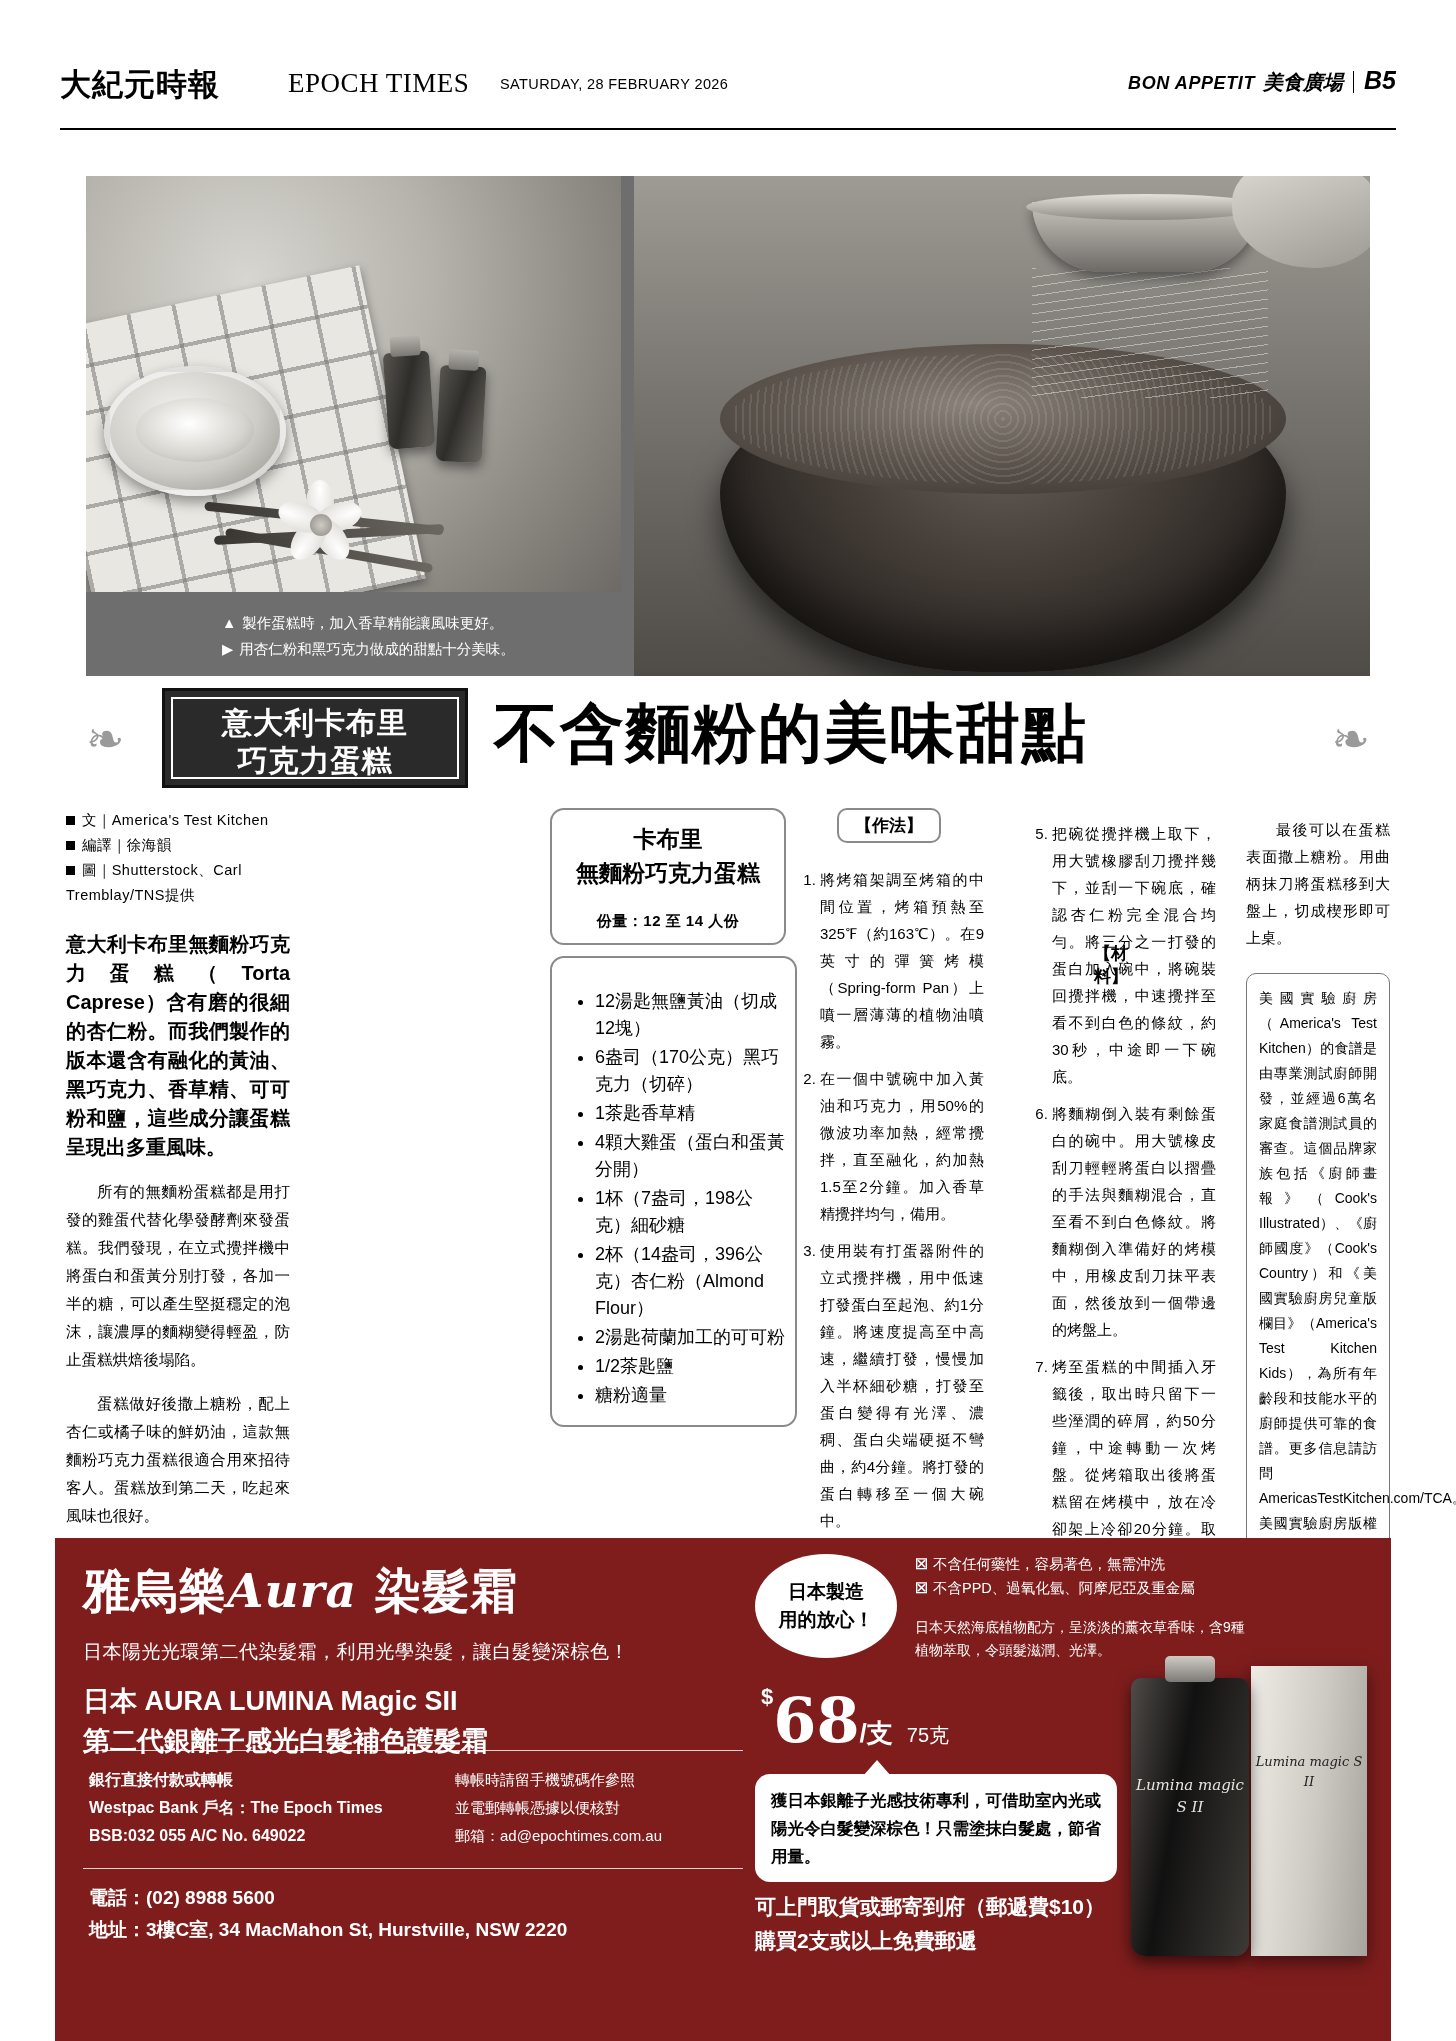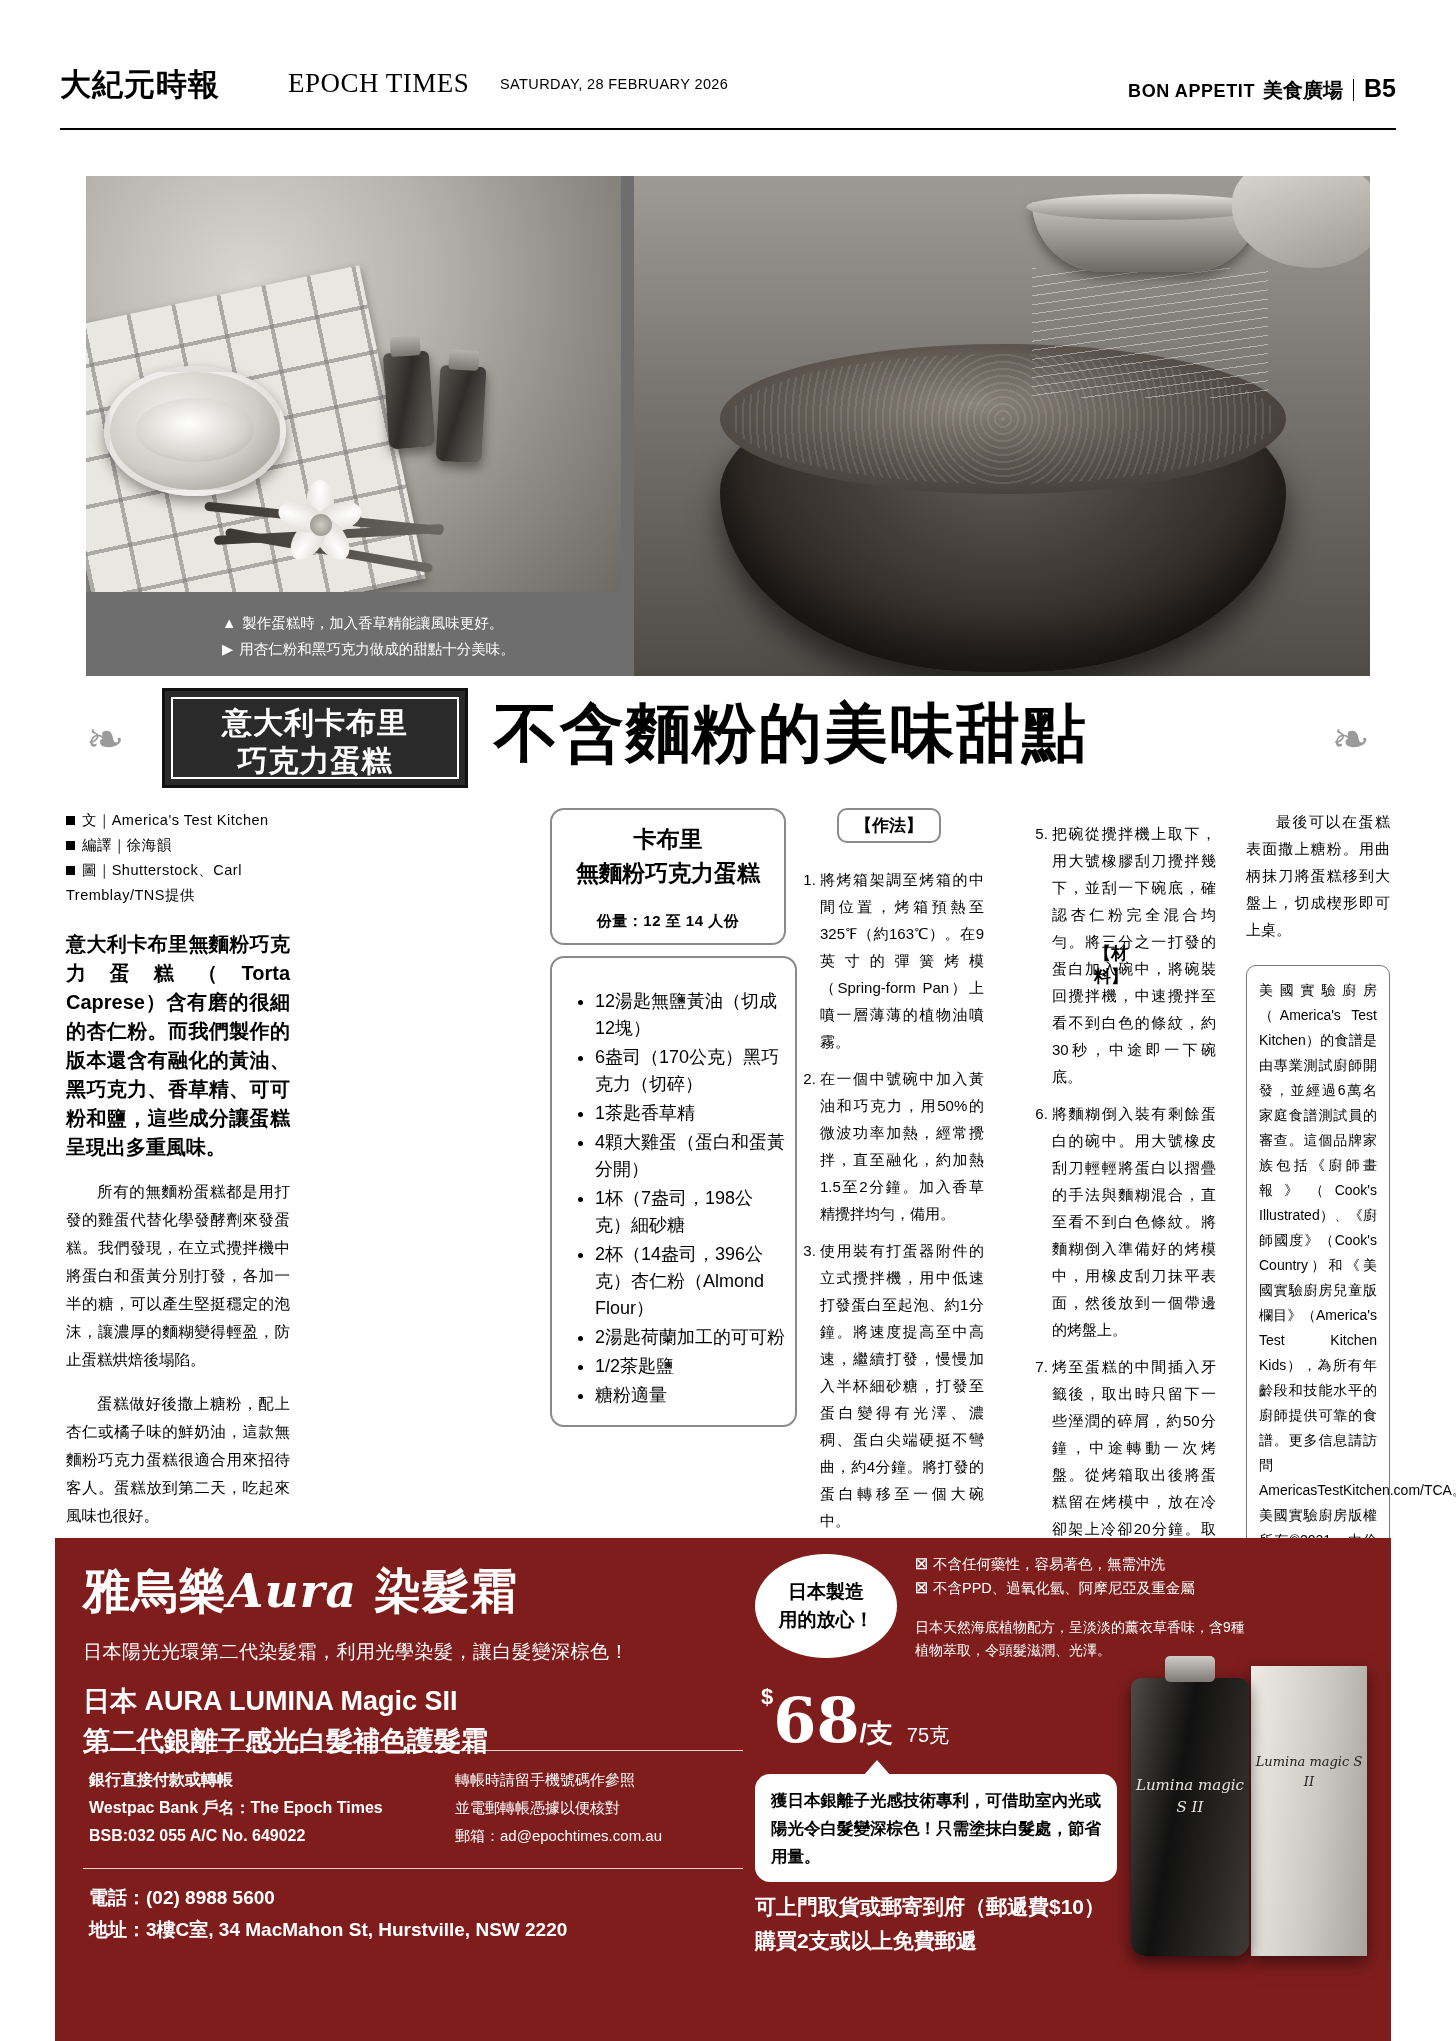--- a/index.html
+++ b/index.html
@@ -10,21 +10,21 @@
     color:#000;
     -webkit-font-smoothing:antialiased;
   }
   .page{position:relative;width:1456px;height:2041px;overflow:hidden;background:#fff;}
 
   
   .masthead{position:absolute;left:60px;top:62px;width:1336px;height:58px;}
   .mast-cn{position:absolute;left:0;top:2px;font-family:"DejaVu Serif",serif;font-weight:bold;font-size:31px;letter-spacing:1px;}
   .mast-en{position:absolute;left:228px;top:6px;font-family:"Liberation Serif",serif;font-size:27px;letter-spacing:0.5px;}
   .mast-date{position:absolute;left:440px;top:14px;font-size:14.5px;letter-spacing:0.4px;}
-  .mast-right{position:absolute;right:0;top:12px;text-align:right;font-size:0;}
+  .mast-right{position:absolute;right:0;top:4px;text-align:right;font-size:0;font-style:italic;}
   .mast-right .bon{font-family:"Liberation Sans",sans-serif;font-weight:bold;font-size:18px;letter-spacing:0.6px;}
   .mast-right .cn{font-family:"DejaVu Serif",serif;font-weight:bold;font-size:20px;margin-left:8px;}
   .mast-right .sep{display:inline-block;width:1px;height:22px;background:#000;margin:0 10px -4px 10px;}
   .mast-right .page-no{font-family:"Liberation Sans",sans-serif;font-weight:bold;font-size:25px;}
   .mast-rule{position:absolute;left:60px;top:128px;width:1336px;height:2px;background:#000;}
 
   
   .photos{position:absolute;left:86px;top:176px;width:1284px;height:500px;background:#6e6e6e;}
   .photo-left{position:absolute;left:0;top:0;width:535px;height:416px;overflow:hidden;}
   .photo-right{position:absolute;left:548px;top:0;width:736px;height:500px;overflow:hidden;}
@@ -92,21 +92,21 @@
   .hl-main{position:absolute;left:408px;top:2px;font-family:"DejaVu Serif",serif;font-weight:bold;font-size:64px;letter-spacing:2px;}
   .swirl{position:absolute;font-size:46px;color:#9a9a9a;font-family:"DejaVu Serif",serif;}
   .sw-l{left:0px;top:24px;}
   .sw-r{right:0px;top:24px;}
 
   
   .cols{position:absolute;left:66px;top:808px;width:1324px;height:700px;}
   .col{position:absolute;top:0;font-size:15.5px;line-height:26px;}
   .c1{left:0;width:224px;}
   .c5{left:948px;width:214px;}
-  .c6{left:1180px;width:144px;}
+  .c6{left:1180px;width:144px;margin-top:8px;}
 
   .byline{font-size:14.5px;line-height:25px;letter-spacing:.5px;}
   .byline .sq{display:inline-block;width:9px;height:9px;background:#000;margin-right:7px;}
   .lead{margin-top:22px;font-weight:bold;font-size:20px;line-height:29px;text-align:justify;}
   .para{margin-top:16px;font-size:15.5px;line-height:28px;text-align:justify;text-indent:2em;}
   .title-box{position:absolute;left:484px;top:0;width:212px;border:2px solid #8a8a8a;border-radius:14px;
      padding:12px 10px;text-align:center;}
   .title-box .t{font-family:"DejaVu Serif",serif;font-weight:bold;font-size:23px;line-height:34px;}
   .title-box .s{margin-top:22px;font-weight:bold;font-size:15px;letter-spacing:.5px;}
   .tag{display:inline-block;border:2px solid #8a8a8a;border-radius:10px;padding:4px 16px;font-weight:bold;font-size:17px;}

